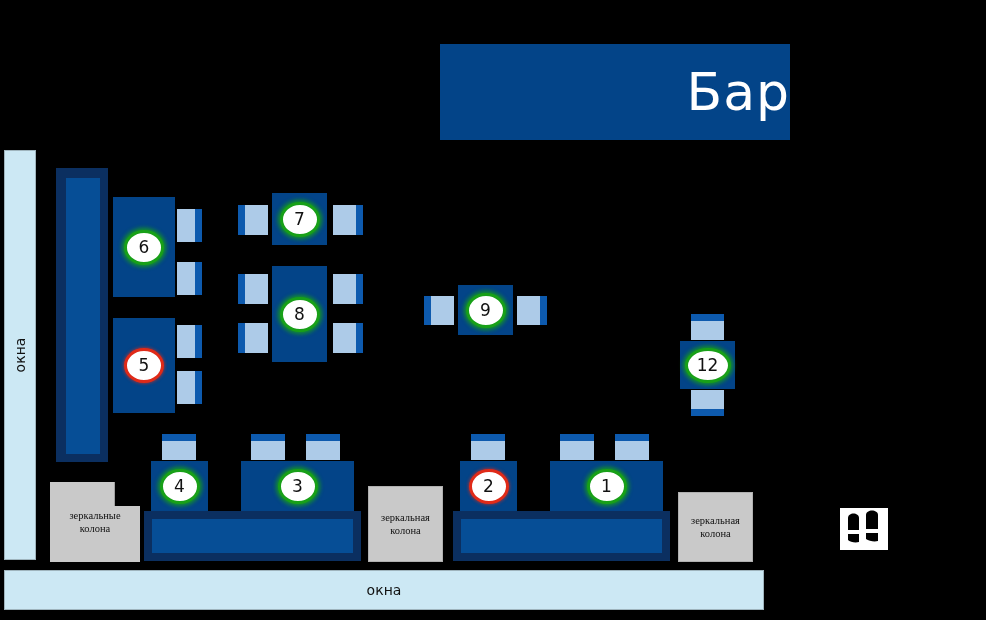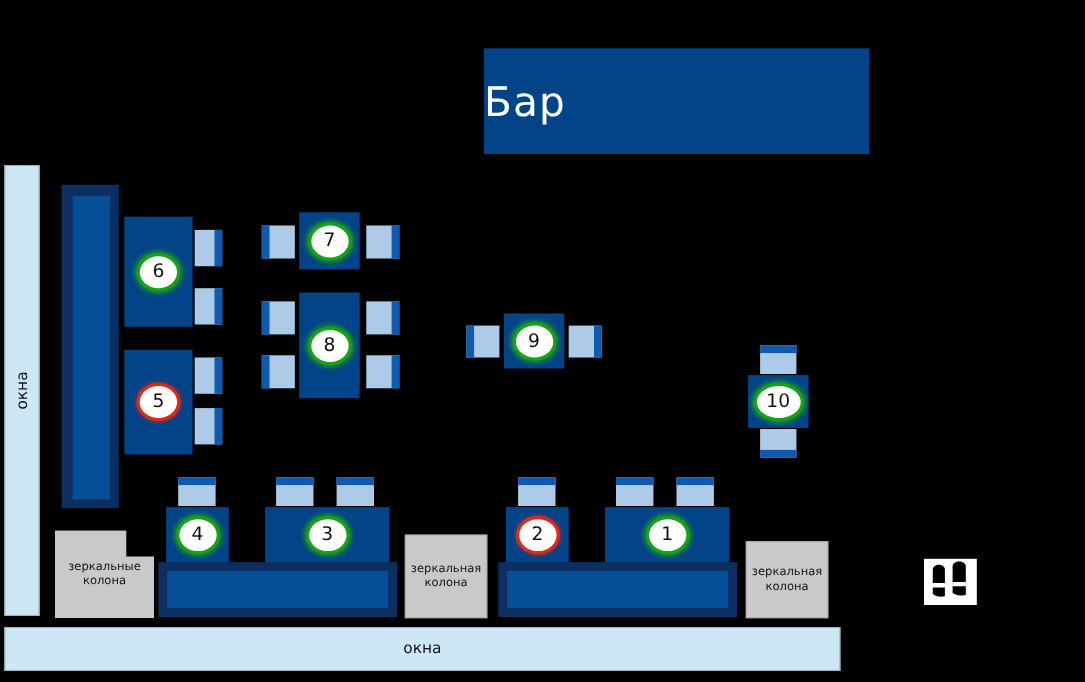--- a/index.html
+++ b/index.html
@@ -16,23 +16,23 @@
     overflow: hidden;
     font-family: "DejaVu Sans", "Liberation Sans", sans-serif;
   }
   .abs { position: absolute; box-sizing: border-box; }
 
   
   .bar {
     background: #034488;
     display: flex;
     align-items: center;
-    justify-content: flex-start;
+    justify-content: flex-end;
     color: #ffffff;
-    font-size: 37px;
+    font-size: 52px;
     letter-spacing: 1px;
     line-height: 1;
   }
 
   
   .window {
     background: #CCE8F4;
     border: 1px solid #9fb4bd;
     color: #111111;
     display: flex;
@@ -50,20 +50,21 @@
     background: #C9C9C9;
     border: 1px solid #b0b0b0;
     color: #111111;
     display: flex;
     align-items: center;
     justify-content: center;
     text-align: center;
     font-size: 10.5px;
     line-height: 1.25;
     padding: 2px;
+    font-family: Liberation Serif, serif;
   }
   .column.notched {
     
     border: none;
     background: #C9C9C9;
     clip-path: polygon(0 0, 72% 0, 72% 30%, 100% 30%, 100% 100%, 0 100%);
   }
   .column .ctext { width: 100%; }
 
   
@@ -162,21 +163,21 @@
   <div class="abs chair s-right" style="left:333px; top:274px; width:30px; height:30px;"></div>
   <div class="abs chair s-right" style="left:333px; top:323px; width:30px; height:30px;"></div>
 
   <div class="abs table" style="left:458px; top:285px; width:55px; height:50px;">
     <div class="badge free">9</div>
   </div>
   <div class="abs chair s-left" style="left:424px; top:296px; width:30px; height:29px;"></div>
   <div class="abs chair s-right" style="left:517px; top:296px; width:30px; height:29px;"></div>
 
   <div class="abs table" style="left:680px; top:341px; width:55px; height:48px;">
-    <div class="badge free wide">10</div>
+    <div class="badge free wide">12</div>
   </div>
   <div class="abs chair s-top" style="left:691px; top:314px; width:33px; height:26px;"></div>
   <div class="abs chair s-bottom" style="left:691px; top:390px; width:33px; height:26px;"></div>
 
   <div class="abs column notched" style="left:50px; top:482px; width:90px; height:80px;">
     <div class="ctext">
       <div>зеркальные</div>
       <div>колона</div>
     </div>
   </div>

